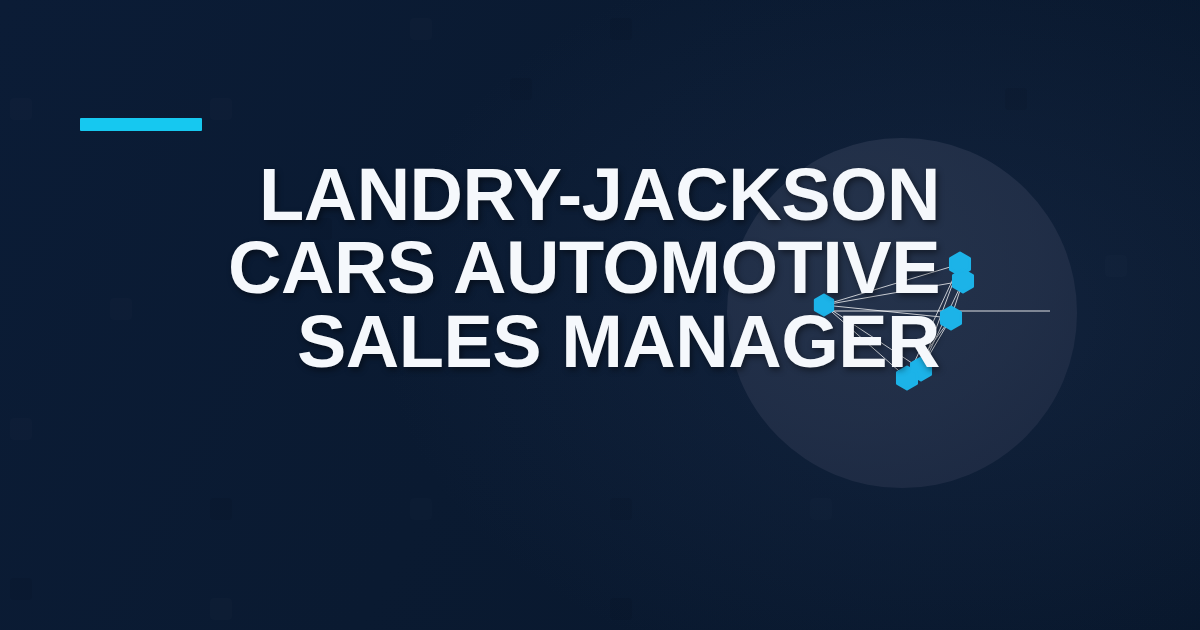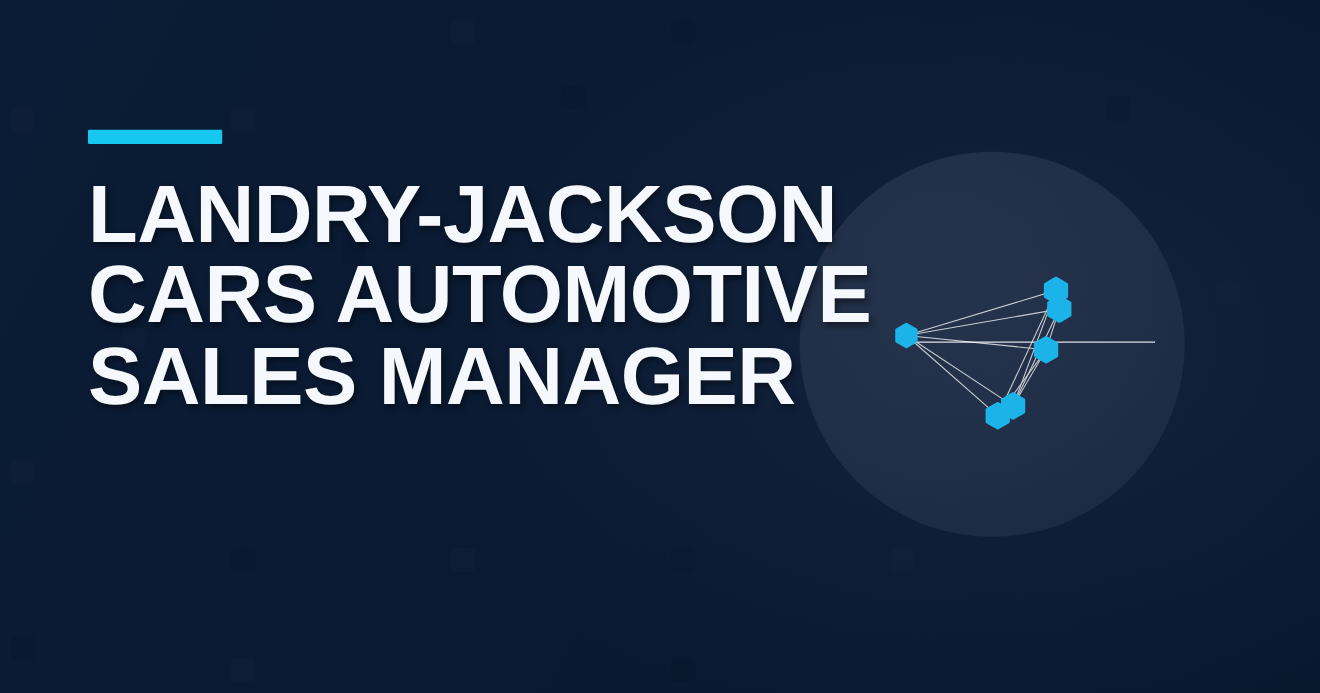--- a/index.html
+++ b/index.html
@@ -65,20 +65,21 @@
     height:630px;
     pointer-events:none;
   }
 
   
   .content {
     position:absolute;
     left:80px;
     top:118px;
     width:900px;
+    text-align:right;
   }
 
   .accent-bar {
     width:122px;
     height:13px;
     background:#16c8f0;
     border-radius:1px;
     margin-bottom:27px;
   }
 

